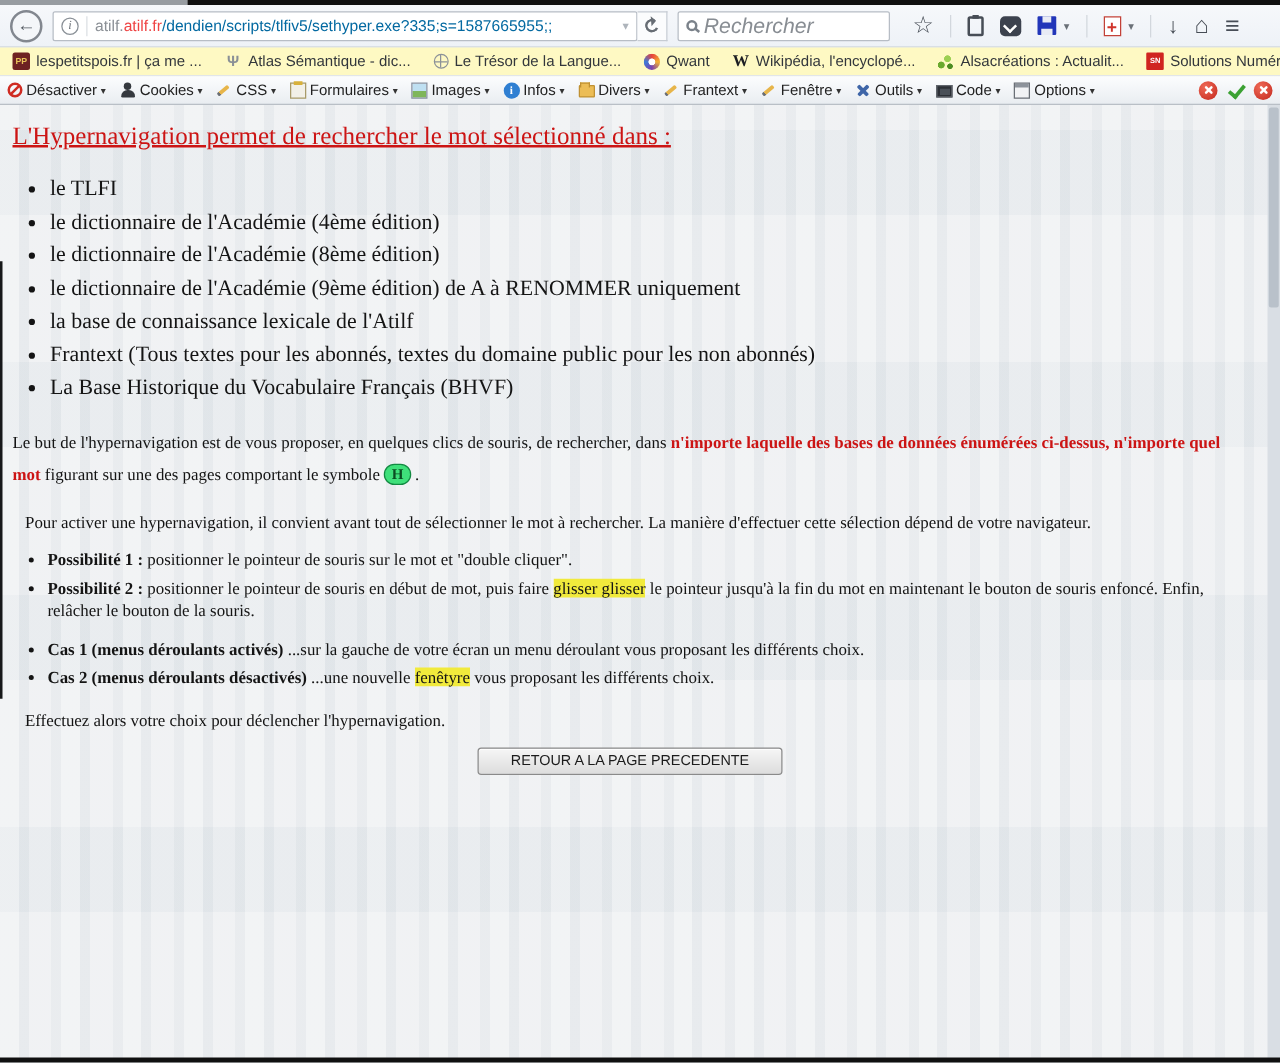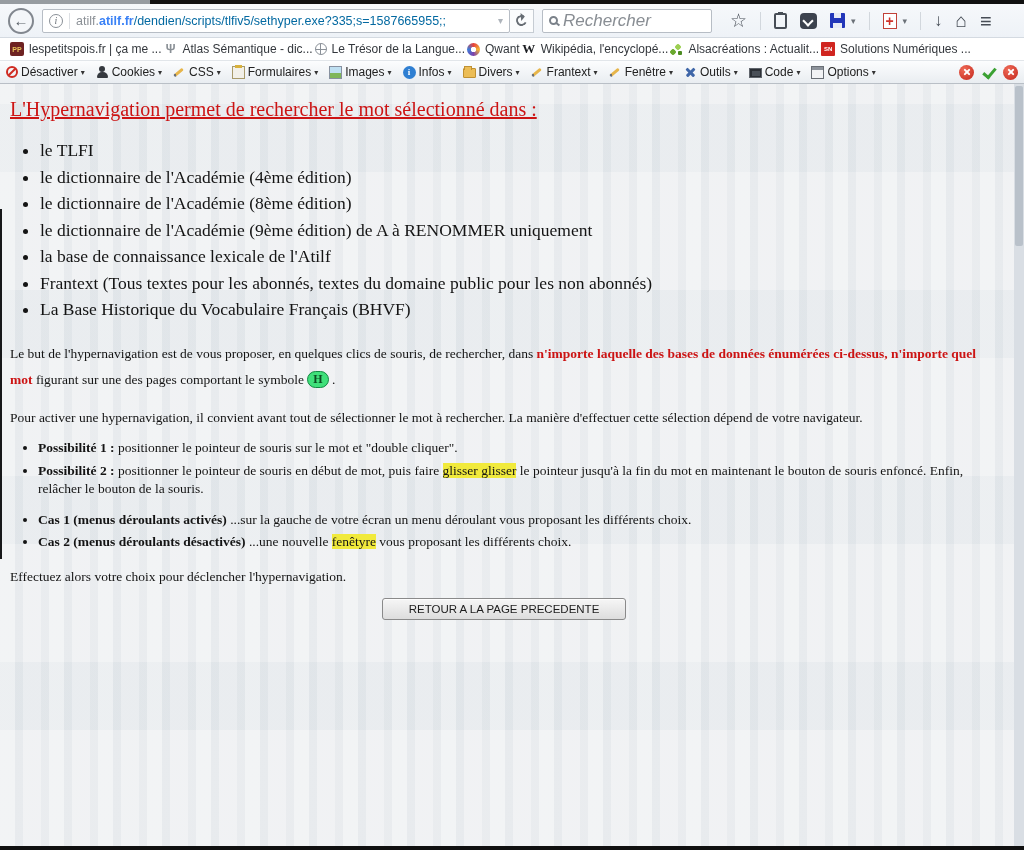--- a/index.html
+++ b/index.html
@@ -19,21 +19,21 @@
     display:flex; align-items:center; justify-content:center; color:#565c64;
     font-size:15px; font-weight:bold; background:#f4f6f9; flex:0 0 auto; }
   .urlbar { width:468px; height:24px; background:#fff; border:1px solid #b7bdc5; border-radius:2px;
     display:flex; align-items:center; padding:0 6px; gap:6px; }
   .info-badge { width:14px; height:14px; border:1px solid #8a9097; border-radius:50%;
     color:#6d737a; font-size:10px; font-style:italic; font-family:"Liberation Serif",serif;
     display:flex; align-items:center; justify-content:center; flex:0 0 auto; }
   .url-sep { width:1px; height:16px; background:#dcdfe3; }
   .url-text { font-size:12.5px; white-space:nowrap; overflow:hidden; flex:1; }
   .url-text .u-pre { color:#8b9096; }
-  .url-text .u-dom { color:#3b82f6; font-weight:bold; }
+  .url-text .u-dom { color:#ef4444; font-weight:normal; }
   .url-text .u-path { color:#0369a1; }
   .url-caret { color:#aeb4bb; font-size:10px; flex:0 0 auto; }
   .reload-wrap { width:24px; height:24px; border:1px solid #c6ccd3; border-left:none; margin-left:-8px;
     background:#fbfcfd; display:flex; align-items:center; justify-content:center; }
   .reload-icon { width:11px; height:11px; border:2px solid #676d74; border-radius:50%;
     border-right-color:transparent; position:relative; transform:rotate(-20deg); }
   .reload-icon::after { content:""; position:absolute; right:-5px; top:-3px;
     border:4px solid transparent; border-left-color:#676d74; transform:rotate(15deg); }
   .searchbox { width:170px; height:24px; background:#fff; border:1px solid #b7bdc5; border-radius:2px;
     display:flex; align-items:center; padding:0 6px; gap:5px; }
@@ -57,22 +57,22 @@
   .small-caret { font-size:9px; color:#6a7077; margin-left:-7px; }
   .vsep { width:1px; height:18px; background:#d2d7dd; }
   .addon-icon { width:14px; height:16px; background:#fff; border:1px solid #c24138; position:relative; }
   .addon-icon::before { content:"+"; position:absolute; left:0; right:0; top:-1px; text-align:center;
     color:#d0342b; font-size:14px; font-weight:bold; line-height:16px; }
   .down-glyph { font-size:17px; font-weight:bold; color:#474d56; line-height:1; }
   .home-glyph { font-size:19px; color:#474d56; line-height:1; }
   .menu-glyph { font-size:20px; font-weight:bold; color:#474d56; line-height:1; letter-spacing:1px; }
 
   
-  .bookmarks { height:23px; background:#ffffff; border-bottom:1px solid #e2e6ea;
-    display:flex; align-items:center; padding:0 10px; gap:2px; font-size:12px; color:#33373c; }
+  .bookmarks { height:23px; background:#fef9c3; border-bottom:1px solid #e2e6ea;
+    display:flex; align-items:center; padding:0 10px; gap:18px; font-size:12px; color:#33373c; }
   .bm { display:flex; align-items:center; gap:5px; white-space:nowrap; }
   .bm-ic { width:14px; height:14px; display:flex; align-items:center; justify-content:center;
     font-size:7px; font-weight:bold; flex:0 0 auto; }
   .bm-pp { background:#6e2222; color:#e8c35a; border-radius:2px; }
   .bm-atlas { color:#8a9096; font-size:12px; }
   .bm-globe { width:12px; height:12px; border:1px solid #8b9198; border-radius:50%;
     background:linear-gradient(#8b9198,#8b9198) center/100% 1px no-repeat,
                linear-gradient(90deg,#8b9198,#8b9198) center/1px 100% no-repeat; }
   .bm-qwant { width:13px; height:13px; border-radius:50%;
     background:radial-gradient(circle,#fff 0 2.5px,transparent 3px),
@@ -138,21 +138,21 @@
   }
   .left-line { position:absolute; left:0; top:125px; width:2px; height:350px; background:#17181a; }
   .scrollbar { position:absolute; right:0; top:0; width:10px; height:764px; background:#d9dee4; }
   .scroll-thumb { position:absolute; right:1px; top:2px; width:8px; height:160px; background:#b9c1ca; border-radius:2px; }
 
   .page-inner { padding:10px 26px 0 10px; }
   .page-title { color:#cc1414; font-size:20px; font-weight:normal; text-decoration:underline; margin-top:4px; }
   .db-list { margin:20px 0 0 30px; font-size:17.5px; list-style:disc; }
   .db-list li { margin-bottom:7.5px; line-height:19px; }
   .para { font-size:13.5px; line-height:26px; margin-top:22px; }
-  .para-tight { font-size:13.5px; line-height:18px; margin-top:16px; }
+  .para-tight { font-size:13.5px; line-height:18px; margin-top:16px;margin-left:10px; }
   .red-bold { color:#cc1414; font-weight:bold; }
   .h-badge { display:inline-block; background:#3fe07a; color:#0b4d22; border:1px solid #128a42;
     border-radius:9px; padding:0 5px; font-size:12px; font-weight:bold; line-height:15px; vertical-align:1px; }
   .hl { background:#f1ea3c; }
   .sub-list { margin:12px 0 0 28px; font-size:13.5px; list-style:disc; }
   .sub-list li { margin-bottom:4px; line-height:18.5px; }
   .btn-row { text-align:center; margin-top:12px; }
   .retour-btn { font-family:"Liberation Sans",sans-serif; font-size:11.5px; color:#1c1c1c;
     background:linear-gradient(#f6f6f6,#dddddd); border:1px solid #8a8a8a; border-radius:3px;
     padding:4px 26px; box-shadow:0 1px 0 rgba(255,255,255,.8) inset; }

